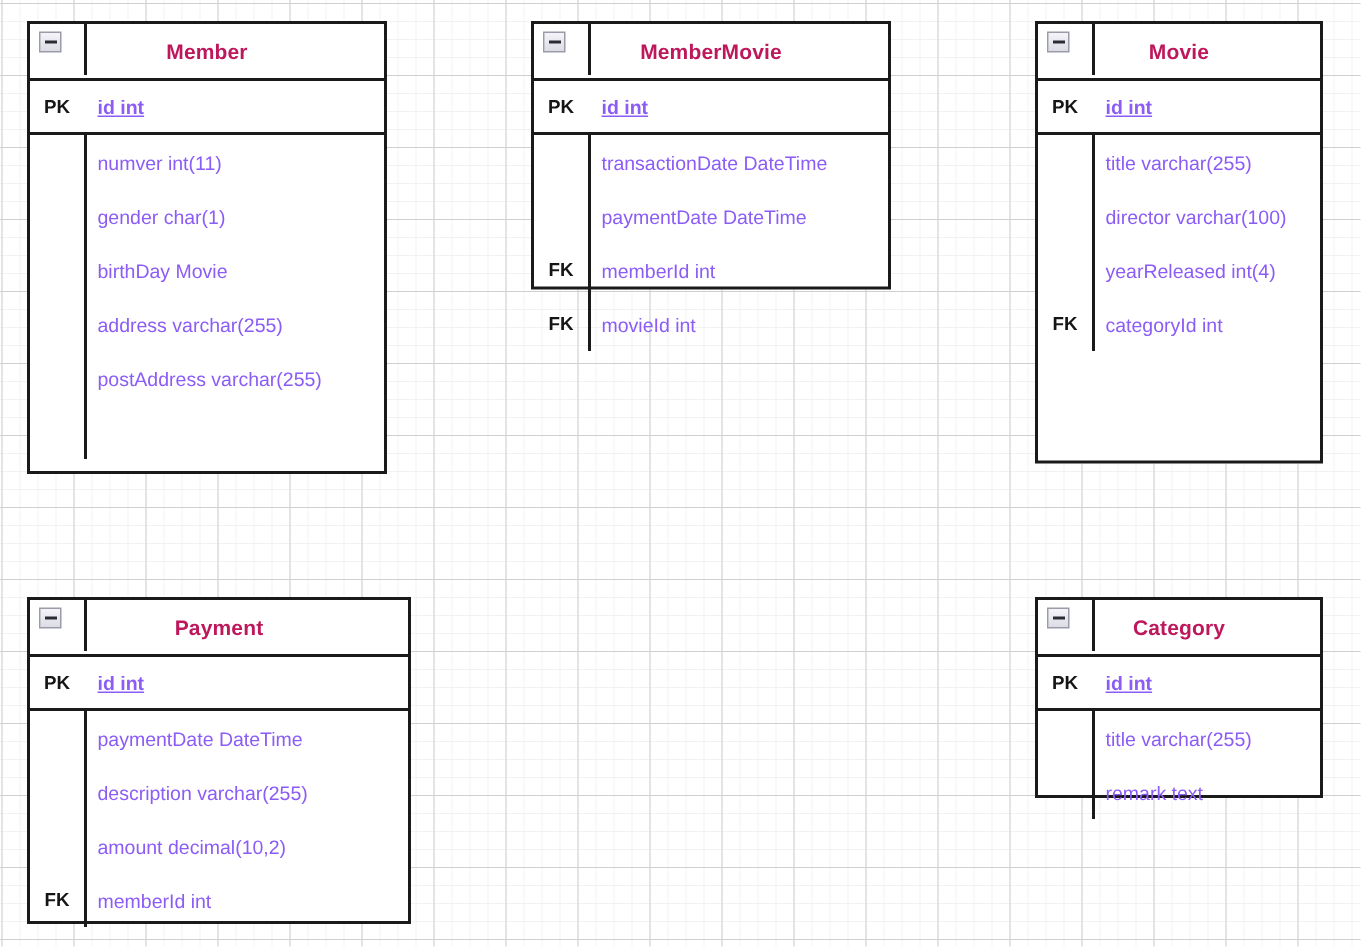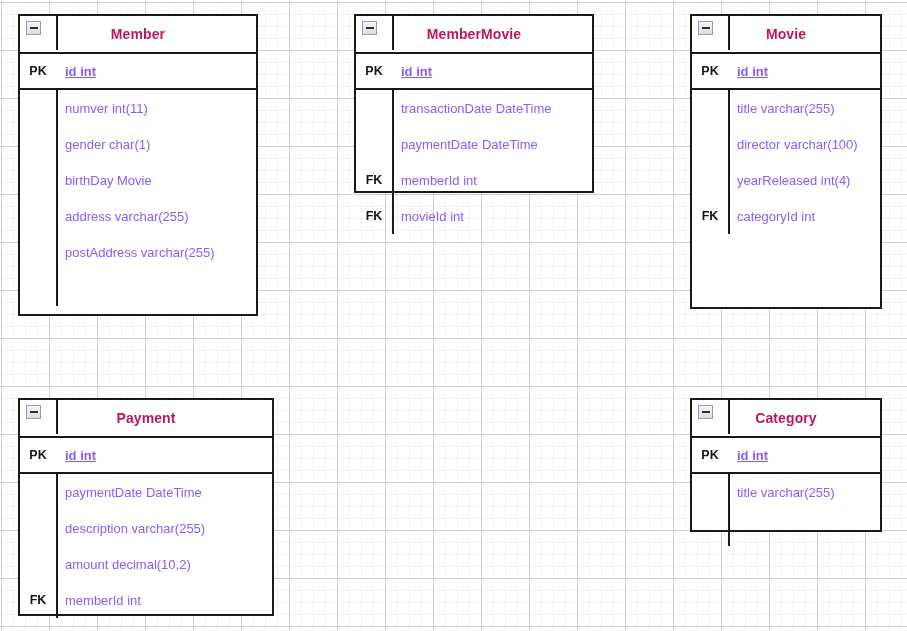--- a/index.html
+++ b/index.html
@@ -287,15 +287,19 @@
         <div class="key-cell">PK</div>
         <div class="pk-divider" style="height: 34px;"></div>
         <div class="attr-cell pk">id int</div>
       </div>
       <div class="entity-body">
         <div class="body-divider" style="height: 72px;"></div>
         <div class="row">
           <div class="key-cell"></div>
           <div class="attr-cell">title varchar(255)</div>
         </div>
+        <div class="row">
+          <div class="key-cell"></div>
+          <div class="attr-cell">remark text</div>
+        </div>
       </div>
     </div>
   </div>
 
 </body></html>

